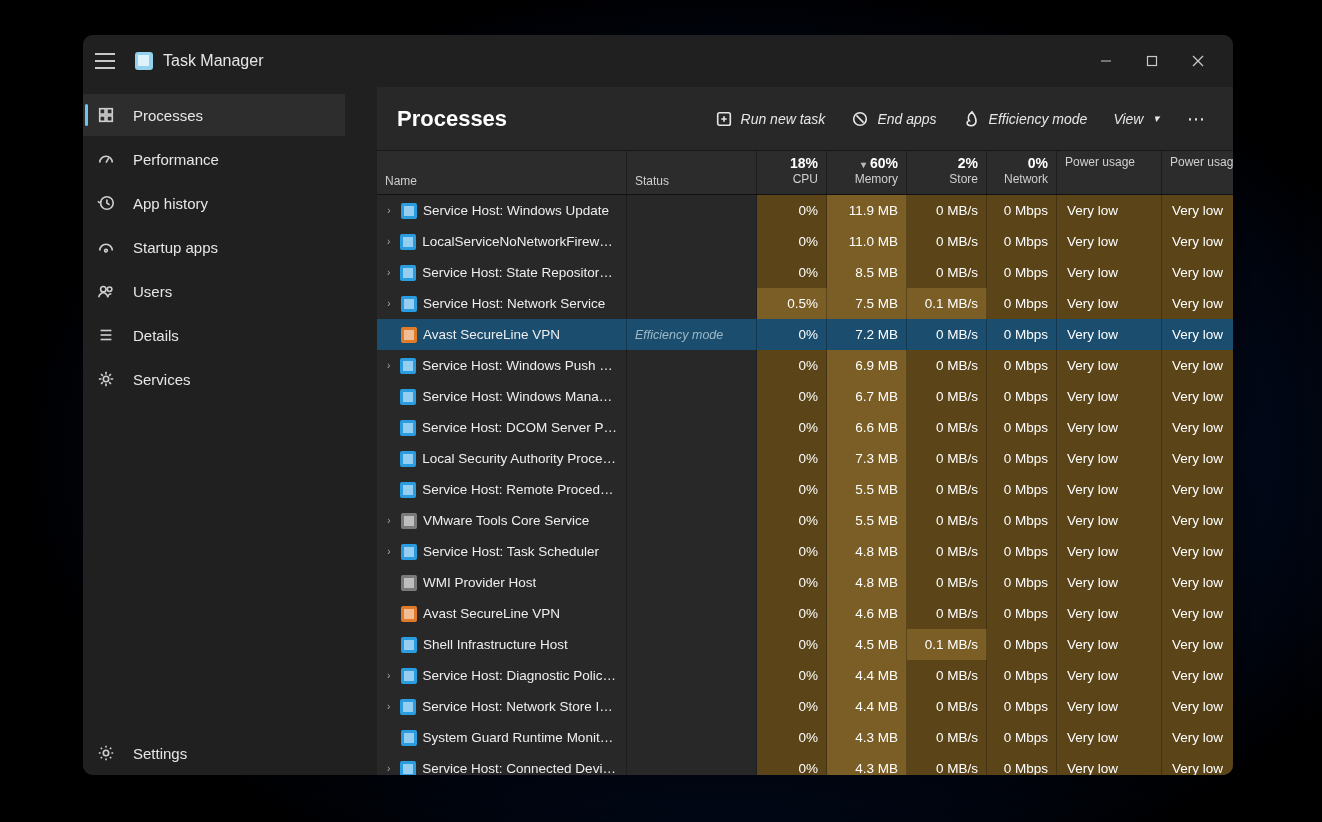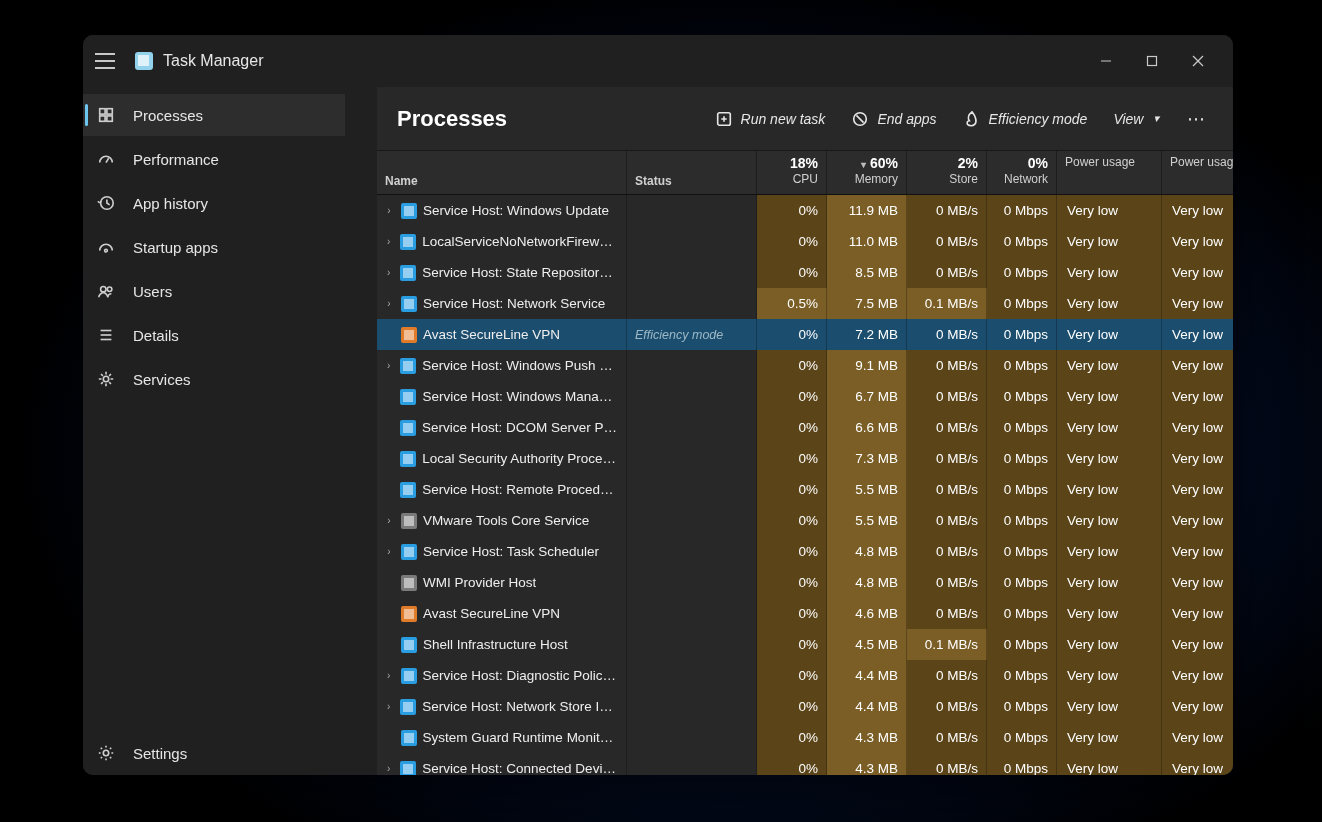--- a/index.html
+++ b/index.html
@@ -56,21 +56,21 @@
 
   .table-wrap { flex:1; overflow:hidden; position:relative; }
   .cols { display:grid; grid-template-columns: 250px 130px 70px 80px 80px 70px 105px 95px; }
   .thead {
     background:#2c2c2c; border-bottom:1px solid #111; height:44px;
     font-size:13px; color:#e6e6e6;
   }
   .th { display:flex; flex-direction:column; justify-content:flex-start; padding:4px 8px 6px; border-right:1px solid #1d1d1d; gap:1px; }
   .th .top { font-size:14px; font-weight:700; color:#fff; text-align:right; }
   .th .bot { font-size:12px; color:#d0d0d0; text-align:right; }
-  .th.name .bot, .th.status .bot { text-align:left;font-weight:bold; }
+  .th.name .bot, .th.status .bot { text-align:left; }
   .th.name, .th.status { justify-content:flex-end; }
   .th .sort { font-size:10px; margin-right:4px; color:#bbb; }
   .tbody { position:absolute; top:44px; bottom:0; left:0; right:0; overflow-y:auto; overflow-x:hidden; }
   .row {
     height:31px; font-size:13.5px; color:#eee;
     display:grid; grid-template-columns: 250px 130px 70px 80px 80px 70px 105px 95px;
     align-items:center; cursor:default;
   }
   .row.selected { background:#1a4d6e !important; }
   .row.selected .cell.metric { background:#1a4d6e !important; }
@@ -359,21 +359,21 @@
     <div class="cell power">Very low</div>
             </div>
             <div class="row">
     <div class="cell name">
       <span class="expand">›</span>
       <span class="proc-icon "></span>
       <span style="overflow:hidden;text-overflow:ellipsis">Service Host: Windows Push No…</span>
     </div>
     <div class="cell status"></div>
     <div class="cell metric low">0%</div>
-    <div class="cell metric mid">9.1 MB</div>
+    <div class="cell metric mid">6.9 MB</div>
     <div class="cell metric low">0 MB/s</div>
     <div class="cell metric low">0 Mbps</div>
     <div class="cell power">Very low</div>
     <div class="cell power">Very low</div>
             </div>
             <div class="row">
     <div class="cell name">
       <span class="expand"></span>
       <span class="proc-icon "></span>
       <span style="overflow:hidden;text-overflow:ellipsis">Service Host: Windows Manage…</span>

